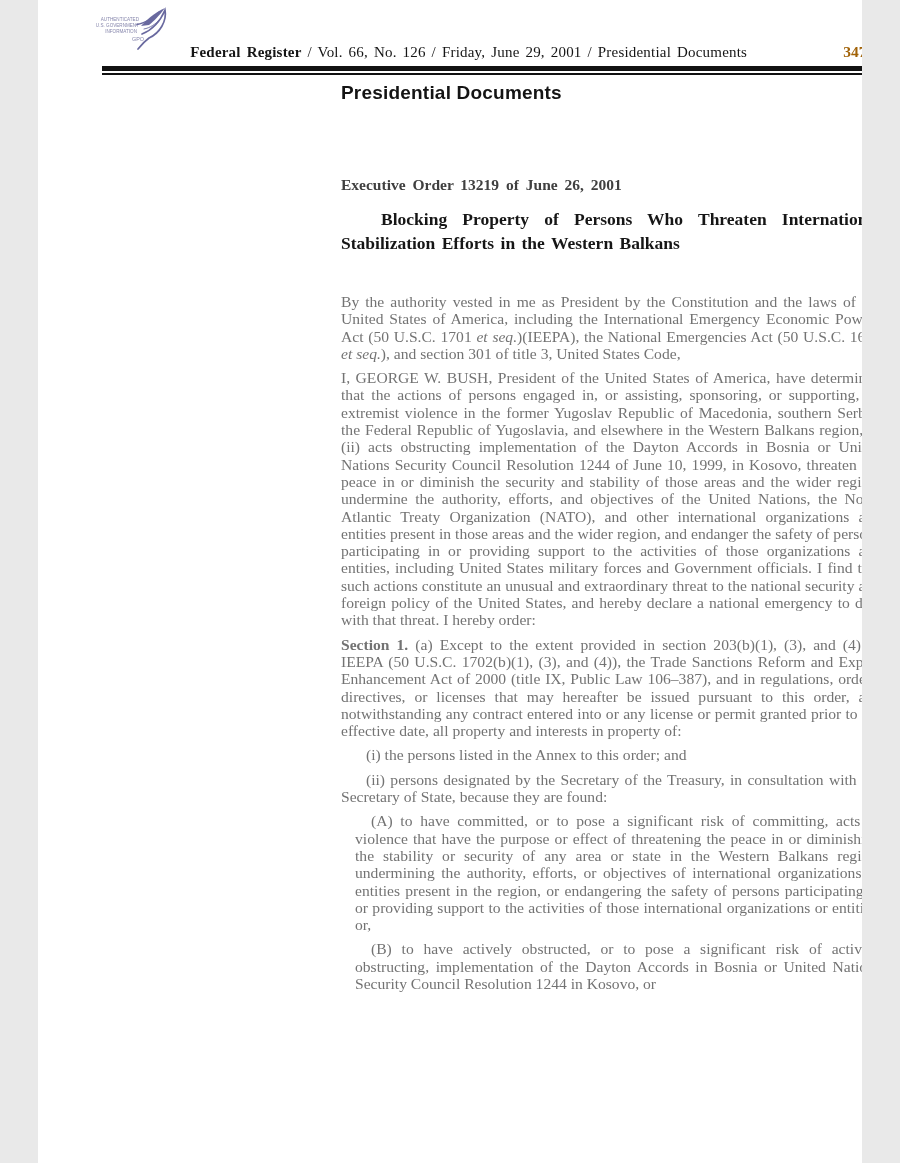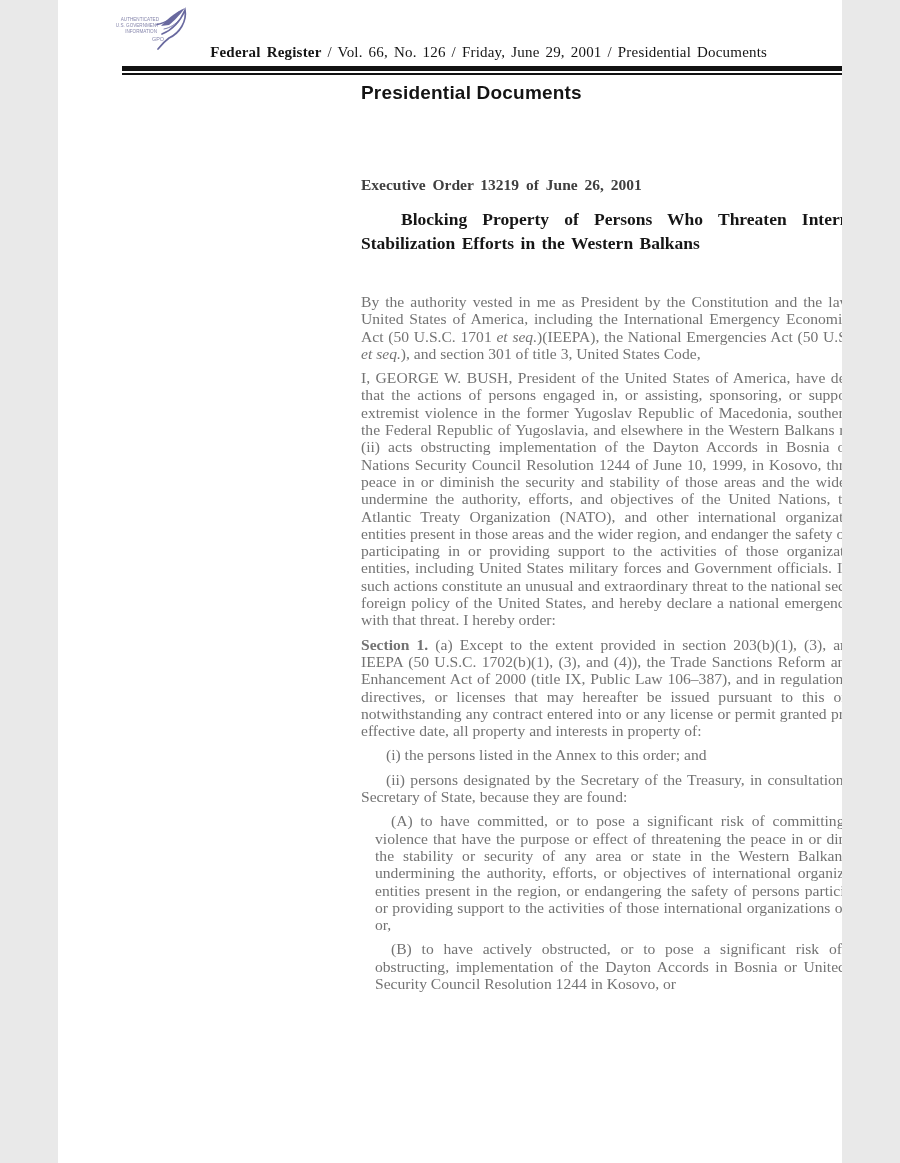--- a/index.html
+++ b/index.html
@@ -5,20 +5,21 @@
   html, body { margin: 0; padding: 0; background: #e9e9e9; }
   .page {
     position: relative;
     width: 784px;
     height: 1163px;
     margin: 0 auto;
     background: #ffffff;
     overflow: hidden;
     color: #1d1d1d;
     font-family: "Liberation Serif", serif;
+    padding-left: 40px;
   }
 
   
   .gpo-logo { position: absolute; left: 54px; top: 5px; opacity: 0.85; }
 
   
   .fr-header {
     position: absolute;
     left: 64px; top: 43px; width: 780px;
     display: flex; align-items: baseline;

